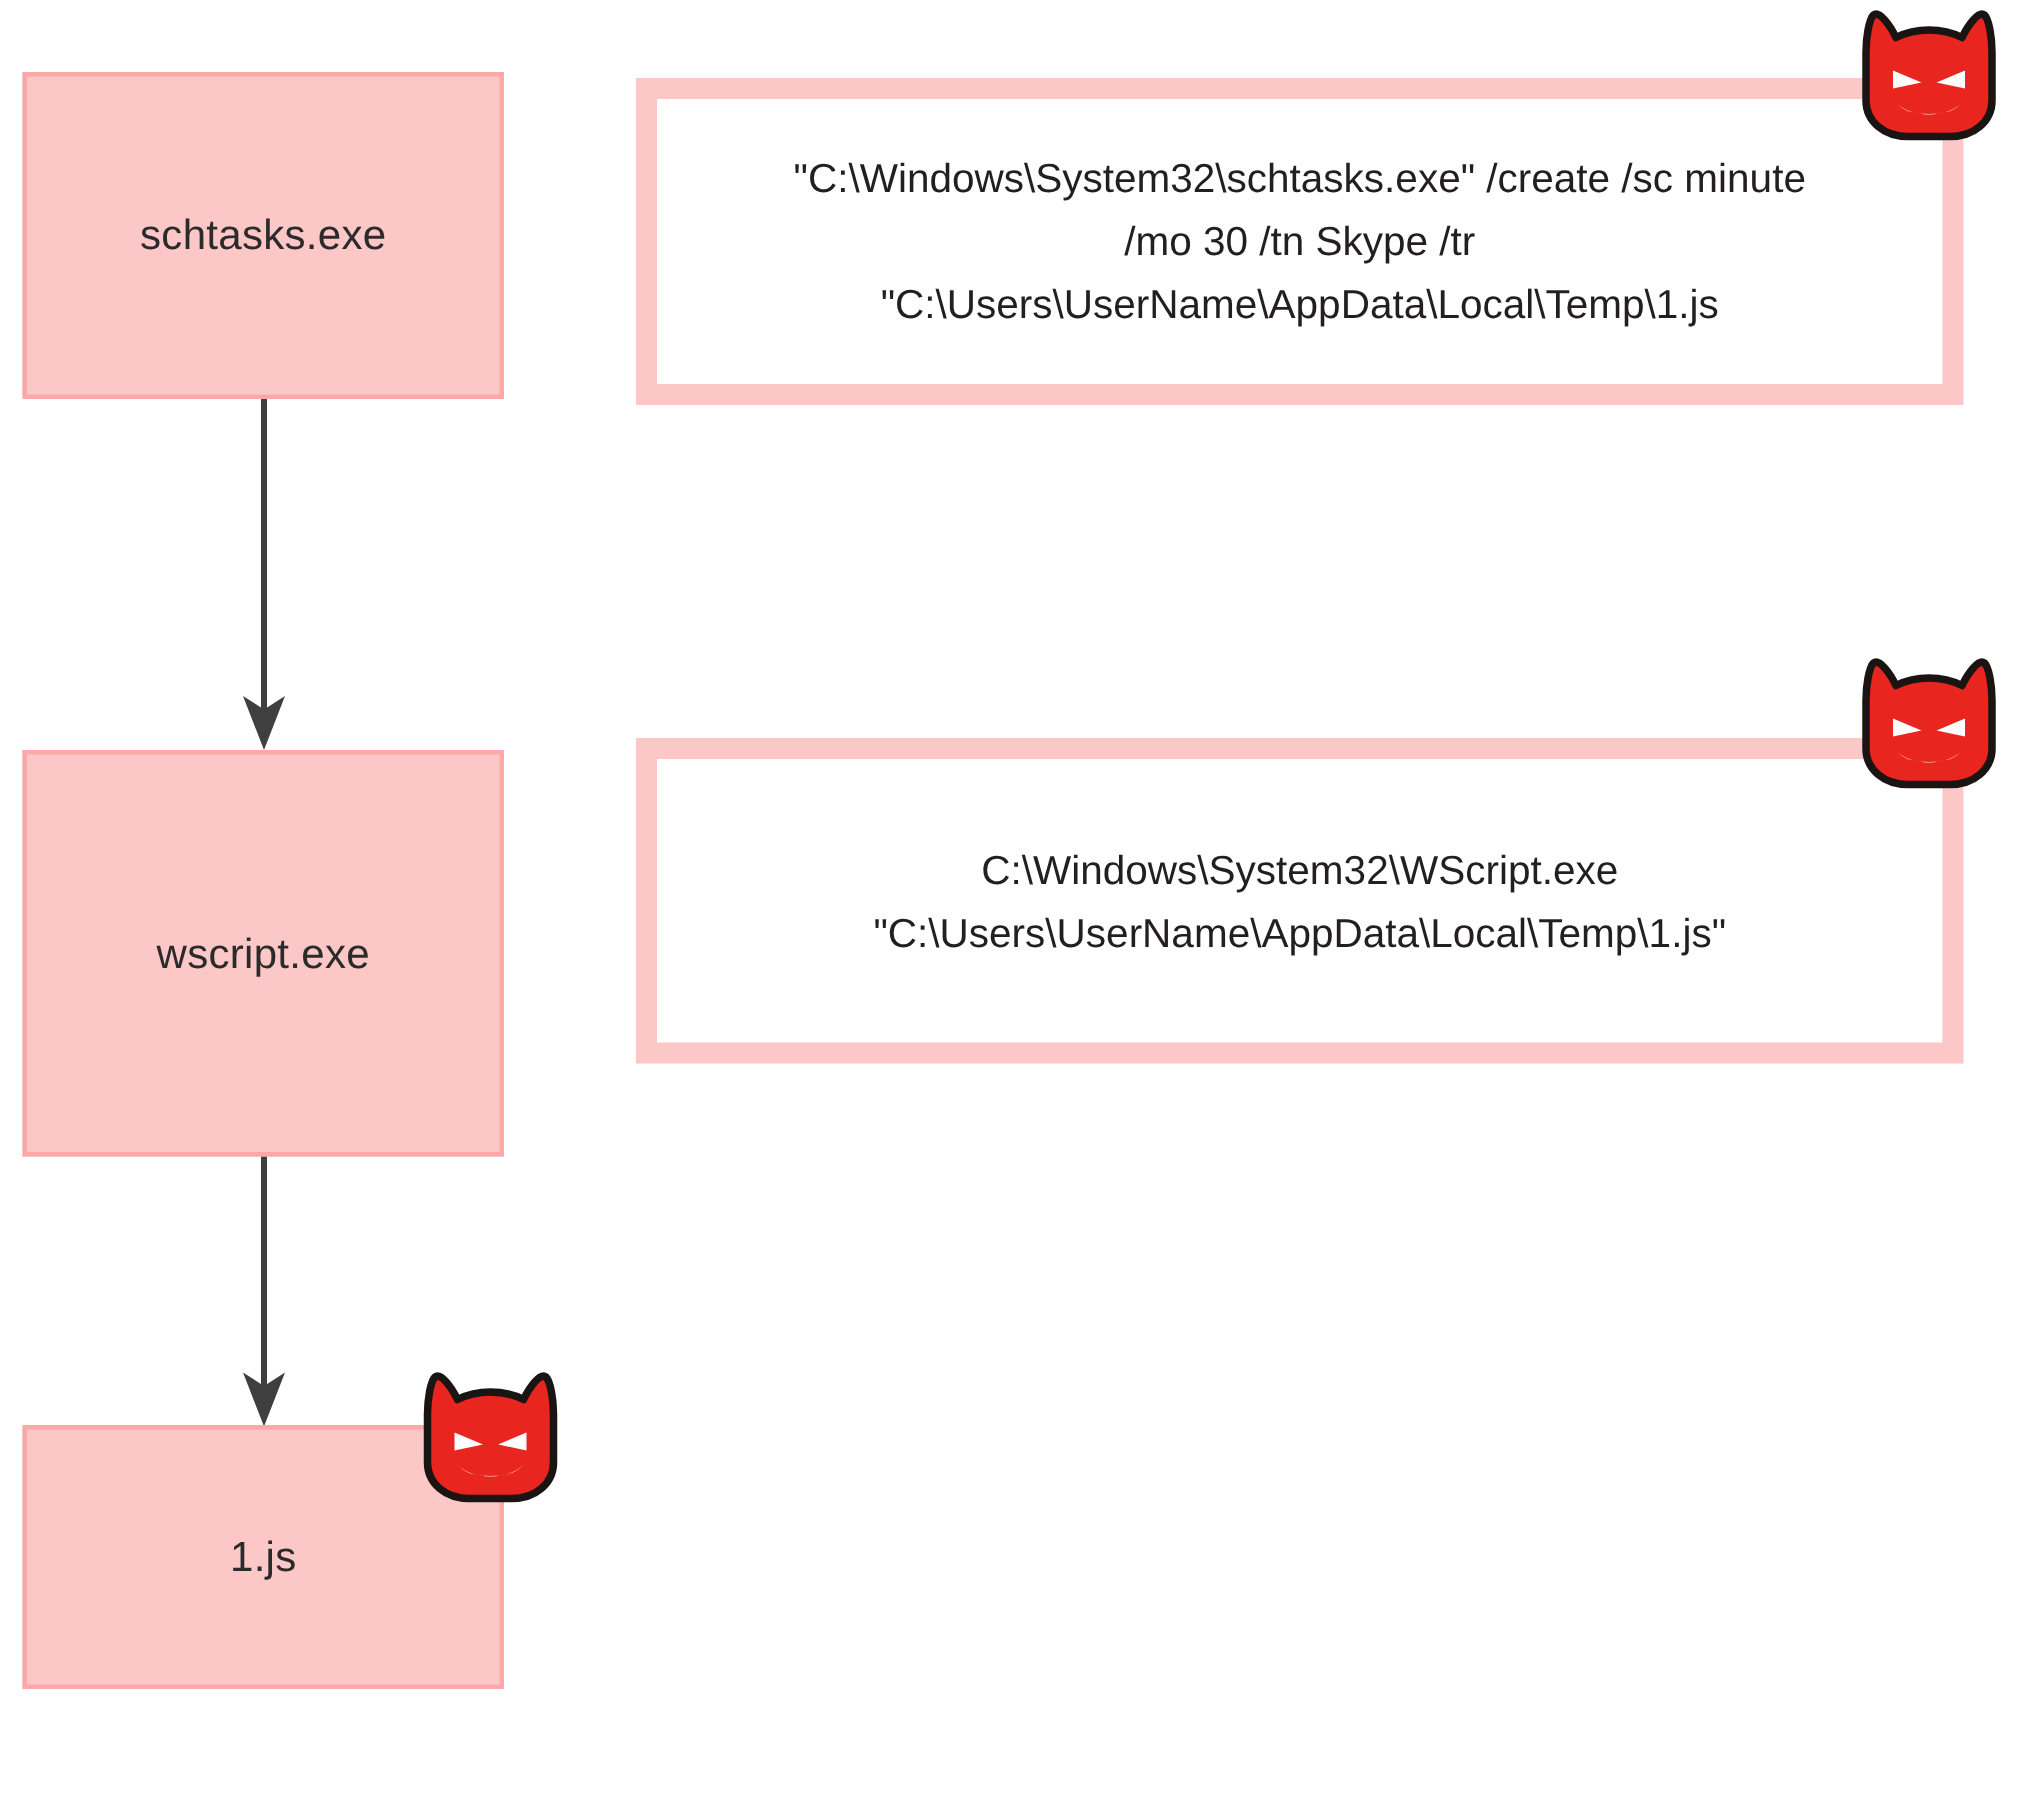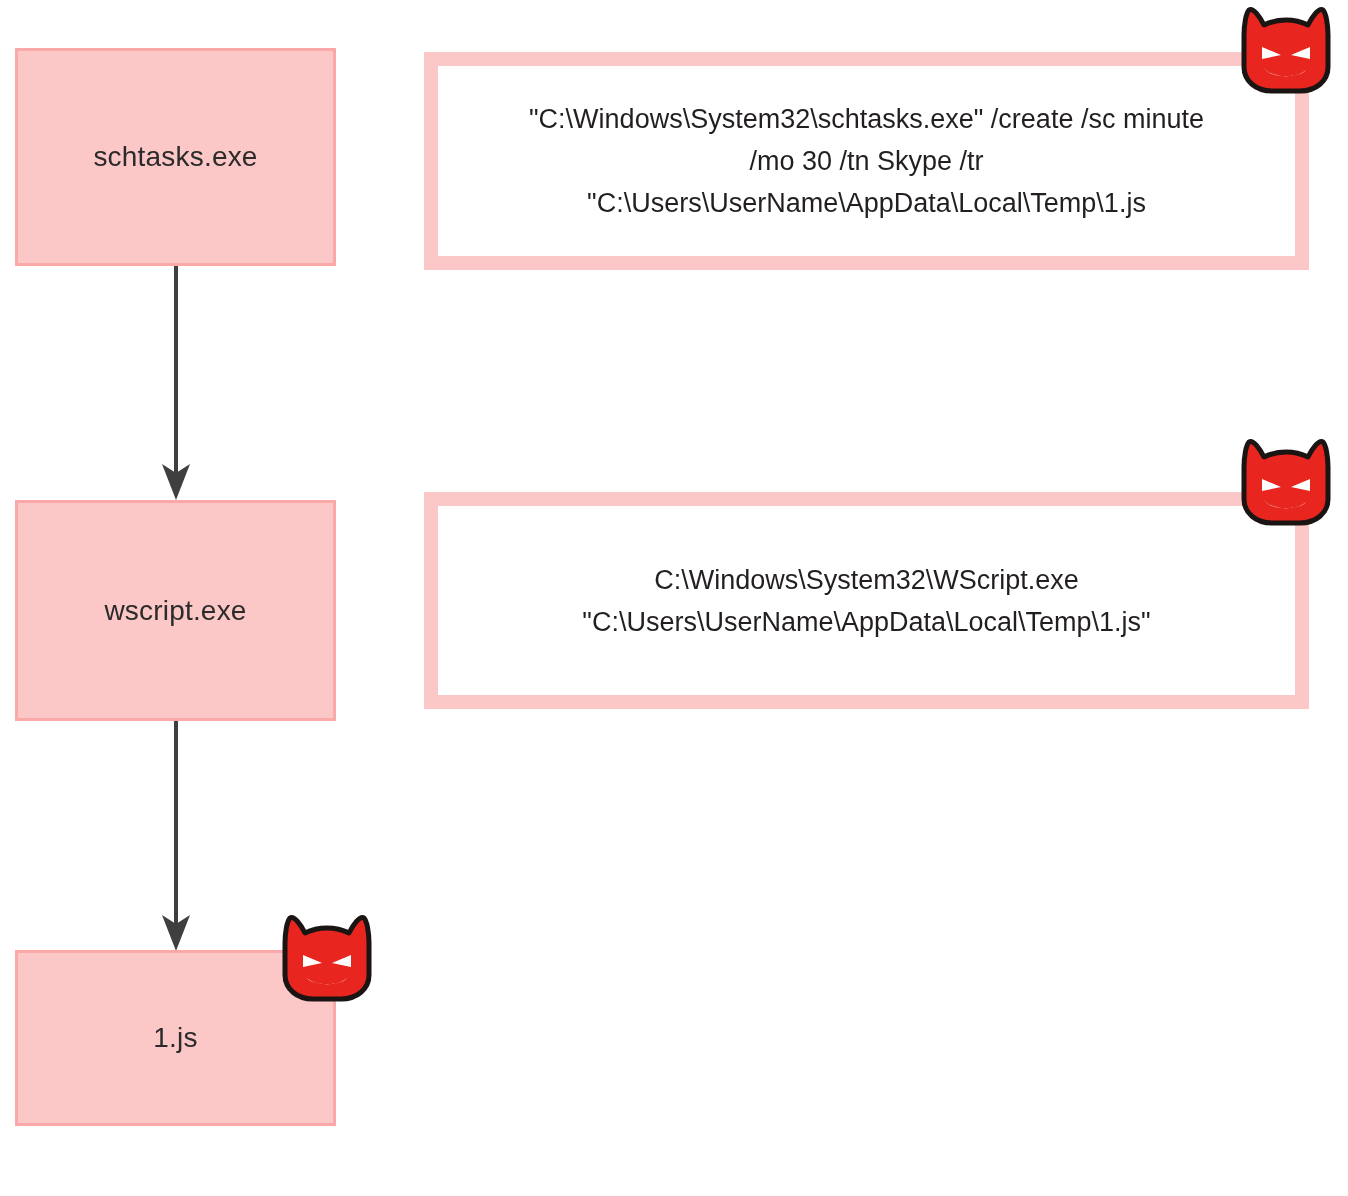--- a/index.html
+++ b/index.html
@@ -34,21 +34,21 @@
   }
   .proc-label {
     font-size: 28px;
     color: #2b2b2b;
     letter-spacing: 0.2px;
     font-family: "Liberation Sans", sans-serif;
     white-space: nowrap;
   }
 
   #node-schtasks { left: 15px;  top: 48px;  width: 321px; height: 218px; }
-  #node-wscript  { left: 15px;  top: 500px; width: 321px; height: 221px; }
+  #node-wscript  { left: 15px;  top: 500px; width: 321px; height: 271px; }
   #node-1js      { left: 15px;  top: 950px; width: 321px; height: 176px; }
 
   
   .cmd-box {
     position: absolute;
     background: #ffffff;
     border: 14px solid #fbc7c7;
     box-sizing: border-box;
     display: flex;
     align-items: center;

